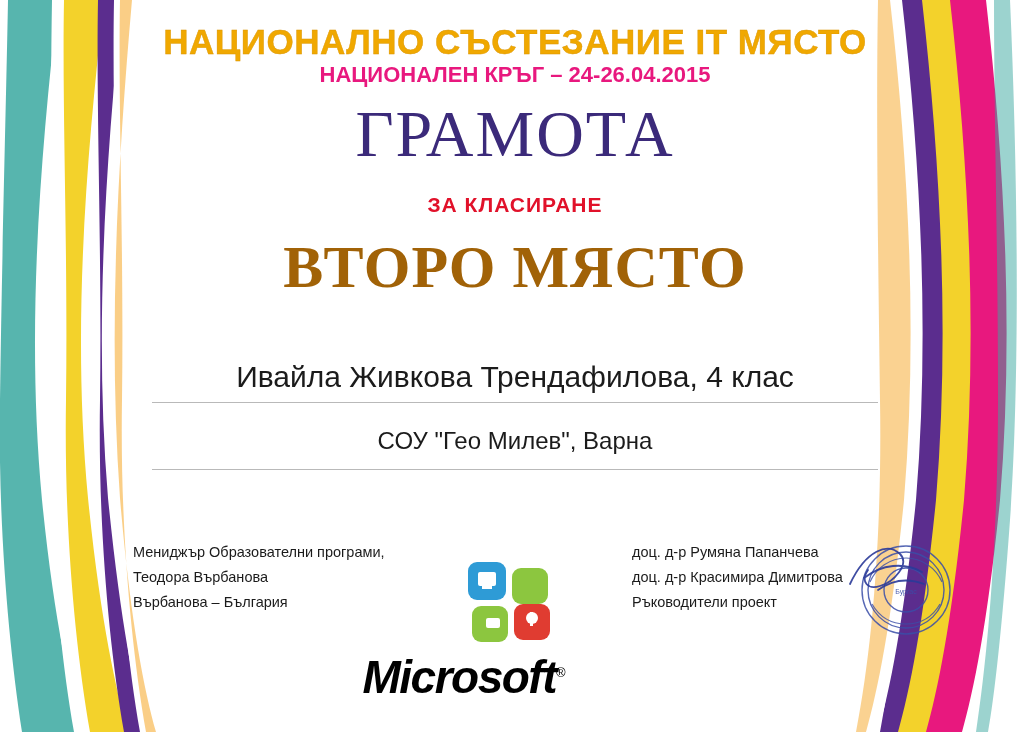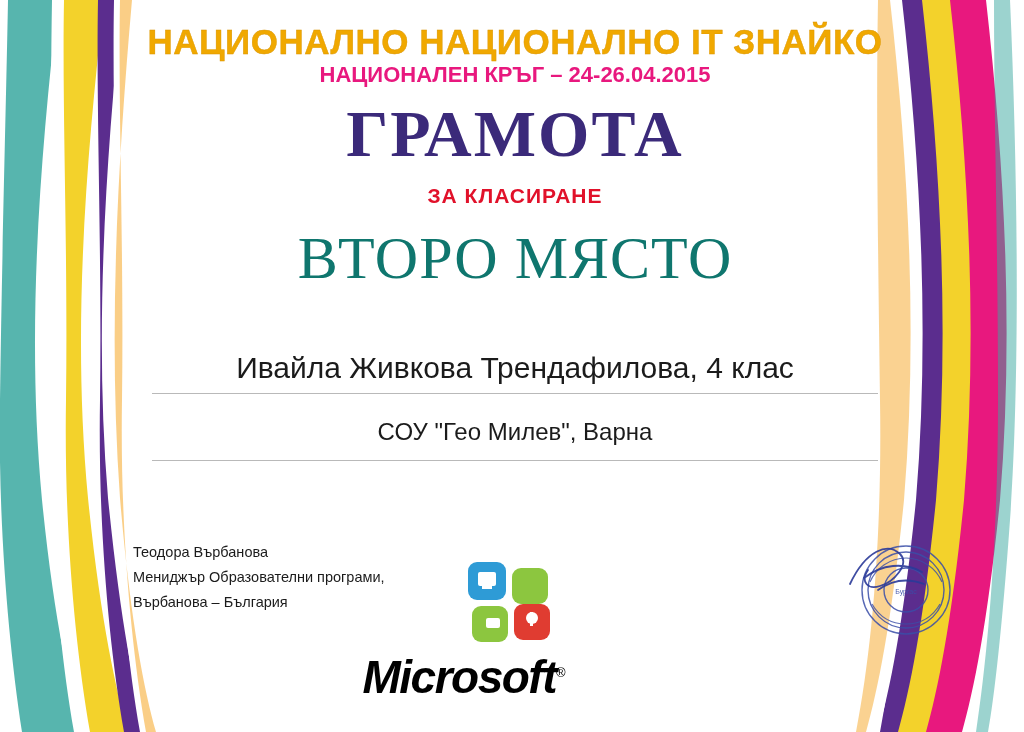--- a/index.html
+++ b/index.html
@@ -49,41 +49,41 @@
   .title-round {
     font-size: 22px;
     font-weight: bold;
     color: #e8187e;
     font-family: "Liberation Sans", sans-serif;
   }
 
   .gramota {
     margin-top: 8px;
     font-size: 66px;
-    font-weight: bold;
+    font-weight: normal;
     letter-spacing: 2px;
     color: #3b2a7a;
     font-family: "Liberation Serif", serif;
   }
 
   .za-klasirane {
-    margin-top: 12px;
+    margin-top: 21px;
     font-size: 21px;
     font-weight: bold;
     letter-spacing: 1px;
     color: #e1112a;
     font-family: "Liberation Sans", sans-serif;
   }
 
   .place {
     margin-top: 16px;
     font-size: 60px;
-    font-weight: normal;
+    font-weight: bold;
     letter-spacing: 1px;
-    color: #0f766e;
+    color: #a16207;
     font-family: "Liberation Serif", serif;
   }
 
   .recipient {
     margin-top: 58px;
     font-size: 30px;
     color: #1b1b1b;
     font-family: Liberation Sans, sans-serif;
   }
 
@@ -194,38 +194,43 @@
     <path d="M1024,0 L978,0 C996,150 1012,330 996,500 C984,620 968,690 956,732 L1024,732 Z" fill="#ffffff"></path>
     <path d="M940,0 L986,0 C1004,160 1014,330 1000,500 C988,620 974,690 962,732 L916,732 C934,640 944,520 942,400 C940,250 938,110 940,0 Z" fill="#e8187e"></path>
     <path d="M916,0 L950,0 C968,160 978,330 964,500 C952,620 938,690 926,732 L896,732 C914,640 922,520 920,400 C918,250 914,110 916,0 Z" fill="#f3d22b"></path>
     <path d="M900,0 L922,0 C940,160 950,330 936,500 C924,620 910,690 898,732 L880,732 C898,640 906,520 904,400 C902,250 898,110 900,0 Z" fill="#5b2d8e"></path>
     <path d="M888,0 L902,0 C920,160 930,330 916,500 C904,620 890,690 878,732 L866,732 C884,640 892,520 890,400 C888,250 886,110 888,0 Z" fill="#ffffff"></path>
     <path d="M878,0 L890,0 C908,160 918,330 904,500 C892,620 878,690 866,732 L856,732 C874,640 882,520 880,400 C878,250 876,110 878,0 Z" fill="#f5a623" opacity="0.5"></path>
     <path d="M994,0 L1010,0 C1018,180 1020,380 1010,520 C1002,630 994,700 988,732 L976,732 C990,640 998,520 998,400 C998,250 994,120 994,0 Z" fill="#3aa8a0" opacity="0.5"></path>
   </svg>
 
   <div class="content">
-    <div class="title-main">НАЦИОНАЛНО НАЦИОНАЛНО IT ЗНАЙКО</div>
+    <div class="title-main">НАЦИОНАЛНО СЪСТЕЗАНИЕ IT МЯСТО</div>
     <div class="title-round">НАЦИОНАЛЕН КРЪГ – 24-26.04.2015</div>
     <div class="gramota">ГРАМОТА</div>
     <div class="za-klasirane">ЗА КЛАСИРАНЕ</div>
     <div class="place">ВТОРО МЯСТО</div>
 
     <div class="recipient">Ивайла Живкова Трендафилова, 4 клас</div>
     <div class="rule"></div>
 
     <div class="school">СОУ "Гео Милев", Варна</div>
     <div class="rule2"></div>
   </div>
 
   <div class="sign-area">
     <div class="sign-left">
+      <div>Мениджър Образователни програми,</div>
       <div>Теодора Върбанова</div>
-      <div>Мениджър Образователни програми,</div>
       <div>Върбанова – България</div>
+    </div>
+    <div class="sign-right">
+      <div>доц. д-р Румяна Папанчева</div>
+      <div>доц. д-р Красимира Димитрова</div>
+      <div>Ръководители проект</div>
     </div>
   </div>
 
   <svg class="ms-tiles" viewBox="0 0 90 85" xmlns="http://www.w3.org/2000/svg">
     <rect x="2" y="2" width="38" height="38" rx="9" fill="#2e9bd6"></rect>
     <rect x="46" y="8" width="36" height="36" rx="9" fill="#8cc63f"></rect>
     <rect x="6" y="46" width="36" height="36" rx="9" fill="#8cc63f"></rect>
     <rect x="48" y="44" width="36" height="36" rx="9" fill="#e03c31"></rect>
     <rect x="12" y="12" width="18" height="14" rx="2" fill="#ffffff"></rect>
     <rect x="16" y="26" width="10" height="3" fill="#ffffff"></rect>

